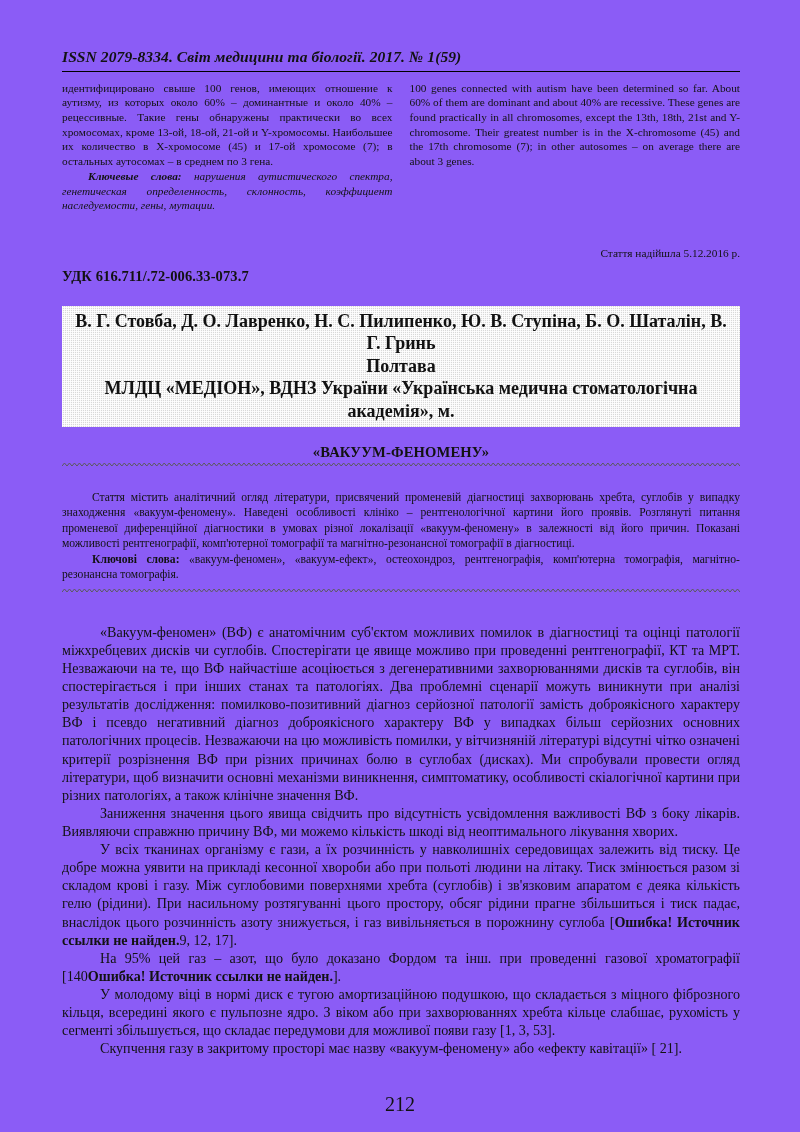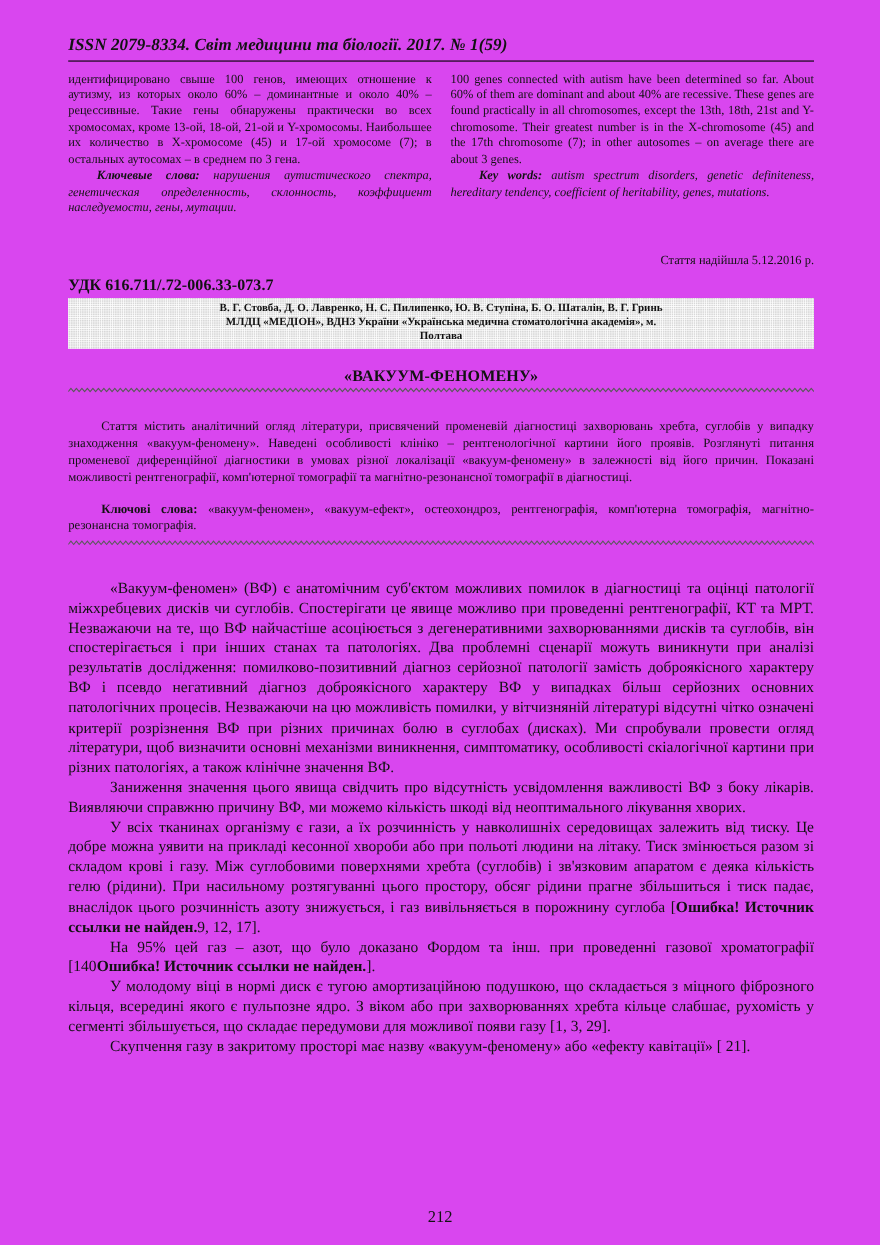--- a/index.html
+++ b/index.html
@@ -14,22 +14,22 @@
     font-family: "Liberation Serif", "DejaVu Serif", serif;
     color: #121212;
     -webkit-font-smoothing: antialiased;
   }
 
   .page {
     position: relative;
     width: 800px;
     height: 1132px;
     box-sizing: border-box;
-    padding: 32px 60px 0 62px;
-    background: #d946ef;
+    padding: 48px 60px 0 62px;
+    background: #8b5cf6;
     overflow: hidden;
   }
 
   
   .running-head {
     font-style: italic;
     font-weight: bold;
     font-size: 15.5px;
     letter-spacing: .1px;
     line-height: 1.15;
@@ -81,25 +81,25 @@
   
   .udc {
     font-weight: bold;
     font-size: 14.5px;
     margin-top: 9px;
     letter-spacing: .1px;
   }
 
   
   .authors-block {
-    margin-top: 2px;
+    margin-top: 21px;
     padding: 4px 10px 5px 10px;
     text-align: center;
     font-weight: bold;
-    font-size: 10px;
+    font-size: 18px;
     line-height: 1.25;
     color: #111;
     background-color: #d8d8d8;
     background-image:
       repeating-linear-gradient(0deg,  rgba(255,255,255,.85) 0 1px, rgba(0,0,0,0) 1px 2px),
       repeating-linear-gradient(90deg, rgba(255,255,255,.85) 0 1px, rgba(0,0,0,0) 1px 2px);
     background-size: 2px 2px, 2px 2px;
   }
   .authors-block div + div { margin-top: 0; }
 
@@ -124,21 +124,21 @@
   }
   .wave {
     display: block;
     width: 100%;
     height: 5px;
     line-height: 0;
   }
   .wave svg { display: block; width: 100%; height: 5px; }
   .abstract p { margin: 0; }
   .abstract p.ind { text-indent: 30px; }
-  .abstract p + p { margin-top: 14px; }
+  .abstract p + p { margin-top: 1px; }
 
   
   .body-text {
     margin-top: 30px;
     font-size: 14.1px;
     line-height: 1.285;
     text-align: justify;
     text-justify: inter-word;
   }
   .body-text p {
@@ -149,53 +149,52 @@
     font-weight: bold;
   }
 
   
   .folio {
     position: absolute;
     left: 0;
     right: 0;
     bottom: 16px;
     text-align: center;
-    font-size: 15px;
+    font-size: 20px;
   }
 </style>
 </head>
 <body>
 
 <div class="page">
 
   <div class="running-head">ISSN 2079-8334. Світ медицини та біології. 2017. № 1(59)</div>
   <hr class="head-rule">
 
   <div class="cols">
 
     <div class="col">
       <p>идентифицировано свыше 100 генов, имеющих отношение к аутизму, из которых около 60% – доминантные и около 40% – рецессивные. Такие гены обнаружены практически во всех хромосомах, кроме 13-ой, 18-ой, 21-ой и Y-хромосомы. Наибольшее их количество в X-хромосоме (45) и 17-ой хромосоме (7); в остальных аутосомах – в среднем по 3 гена.</p>
       <p class="kw-par"><span class="kw-lead">Ключевые слова:</span><span> нарушения аутистического спектра, генетическая определенность, склонность, коэффициент наследуемости, гены, мутации.</span></p>
     </div>
 
     <div class="col">
       <p>100 genes connected with autism have been determined so far. About 60% of them are dominant and about 40% are recessive. These genes are found practically in all chromosomes, except the 13th, 18th, 21st and Y-chromosome. Their greatest number is in the X-chromosome (45) and the 17th chromosome (7); in other autosomes – on average there are about 3 genes.</p>
-      <p class="kw-par"><span class="kw-lead">Key words:</span><span> autism spectrum disorders, genetic definiteness, hereditary tendency, coefficient of heritability, genes, mutations.</span></p>
     </div>
 
   </div>
 
   <div class="received">Стаття надійшла 5.12.2016 р.</div>
 
   <div class="udc">УДК 616.711/.72-006.33-073.7</div>
 
   <div class="authors-block">
     <div>В. Г. Стовба, Д. О. Лавренко, Н. С. Пилипенко, Ю. В. Ступіна, Б. О. Шаталін, В. Г. Гринь</div>
+    <div>Полтава</div>
     <div>МЛДЦ «МЕДІОН», ВДНЗ України «Українська медична стоматологічна академія», м.</div>
-    <div>Полтава</div>
   </div>
 
   <div class="art-title">
     <div>«ВАКУУМ-ФЕНОМЕНУ»</div>
   </div>
 
   <div class="wave">
     <svg viewBox="0 0 680 5" preserveAspectRatio="none" aria-hidden="true">
       <path d="M0 4 L2.5 1 L5 4 L7.5 1 L10 4 L12.5 1 L15 4 L17.5 1 L20 4 L22.5 1 L25 4 L27.5 1 L30 4 L32.5 1 L35 4 L37.5 1 L40 4 L42.5 1 L45 4 L47.5 1 L50 4 L52.5 1 L55 4 L57.5 1 L60 4 L62.5 1 L65 4 L67.5 1 L70 4 L72.5 1 L75 4 L77.5 1 L80 4 L82.5 1 L85 4 L87.5 1 L90 4 L92.5 1 L95 4 L97.5 1 L100 4 L102.5 1 L105 4 L107.5 1 L110 4 L112.5 1 L115 4 L117.5 1 L120 4 L122.5 1 L125 4 L127.5 1 L130 4 L132.5 1 L135 4 L137.5 1 L140 4 L142.5 1 L145 4 L147.5 1 L150 4 L152.5 1 L155 4 L157.5 1 L160 4 L162.5 1 L165 4 L167.5 1 L170 4 L172.5 1 L175 4 L177.5 1 L180 4 L182.5 1 L185 4 L187.5 1 L190 4 L192.5 1 L195 4 L197.5 1 L200 4 L202.5 1 L205 4 L207.5 1 L210 4 L212.5 1 L215 4 L217.5 1 L220 4 L222.5 1 L225 4 L227.5 1 L230 4 L232.5 1 L235 4 L237.5 1 L240 4 L242.5 1 L245 4 L247.5 1 L250 4 L252.5 1 L255 4 L257.5 1 L260 4 L262.5 1 L265 4 L267.5 1 L270 4 L272.5 1 L275 4 L277.5 1 L280 4 L282.5 1 L285 4 L287.5 1 L290 4 L292.5 1 L295 4 L297.5 1 L300 4 L302.5 1 L305 4 L307.5 1 L310 4 L312.5 1 L315 4 L317.5 1 L320 4 L322.5 1 L325 4 L327.5 1 L330 4 L332.5 1 L335 4 L337.5 1 L340 4 L342.5 1 L345 4 L347.5 1 L350 4 L352.5 1 L355 4 L357.5 1 L360 4 L362.5 1 L365 4 L367.5 1 L370 4 L372.5 1 L375 4 L377.5 1 L380 4 L382.5 1 L385 4 L387.5 1 L390 4 L392.5 1 L395 4 L397.5 1 L400 4 L402.5 1 L405 4 L407.5 1 L410 4 L412.5 1 L415 4 L417.5 1 L420 4 L422.5 1 L425 4 L427.5 1 L430 4 L432.5 1 L435 4 L437.5 1 L440 4 L442.5 1 L445 4 L447.5 1 L450 4 L452.5 1 L455 4 L457.5 1 L460 4 L462.5 1 L465 4 L467.5 1 L470 4 L472.5 1 L475 4 L477.5 1 L480 4 L482.5 1 L485 4 L487.5 1 L490 4 L492.5 1 L495 4 L497.5 1 L500 4 L502.5 1 L505 4 L507.5 1 L510 4 L512.5 1 L515 4 L517.5 1 L520 4 L522.5 1 L525 4 L527.5 1 L530 4 L532.5 1 L535 4 L537.5 1 L540 4 L542.5 1 L545 4 L547.5 1 L550 4 L552.5 1 L555 4 L557.5 1 L560 4 L562.5 1 L565 4 L567.5 1 L570 4 L572.5 1 L575 4 L577.5 1 L580 4 L582.5 1 L585 4 L587.5 1 L590 4 L592.5 1 L595 4 L597.5 1 L600 4 L602.5 1 L605 4 L607.5 1 L610 4 L612.5 1 L615 4 L617.5 1 L620 4 L622.5 1 L625 4 L627.5 1 L630 4 L632.5 1 L635 4 L637.5 1 L640 4 L642.5 1 L645 4 L647.5 1 L650 4 L652.5 1 L655 4 L657.5 1 L660 4 L662.5 1 L665 4 L667.5 1 L670 4 L672.5 1 L675 4 L677.5 1 L680 4" fill="none" stroke="#5a5a5a" stroke-width="1"></path>
     </svg>
@@ -211,19 +210,19 @@
       <use href="#x"></use>
       <path d="M0 4 L2.5 1 L5 4 L7.5 1 L10 4 L12.5 1 L15 4 L17.5 1 L20 4 L22.5 1 L25 4 L27.5 1 L30 4 L32.5 1 L35 4 L37.5 1 L40 4 L42.5 1 L45 4 L47.5 1 L50 4 L52.5 1 L55 4 L57.5 1 L60 4 L62.5 1 L65 4 L67.5 1 L70 4 L72.5 1 L75 4 L77.5 1 L80 4 L82.5 1 L85 4 L87.5 1 L90 4 L92.5 1 L95 4 L97.5 1 L100 4 L102.5 1 L105 4 L107.5 1 L110 4 L112.5 1 L115 4 L117.5 1 L120 4 L122.5 1 L125 4 L127.5 1 L130 4 L132.5 1 L135 4 L137.5 1 L140 4 L142.5 1 L145 4 L147.5 1 L150 4 L152.5 1 L155 4 L157.5 1 L160 4 L162.5 1 L165 4 L167.5 1 L170 4 L172.5 1 L175 4 L177.5 1 L180 4 L182.5 1 L185 4 L187.5 1 L190 4 L192.5 1 L195 4 L197.5 1 L200 4 L202.5 1 L205 4 L207.5 1 L210 4 L212.5 1 L215 4 L217.5 1 L220 4 L222.5 1 L225 4 L227.5 1 L230 4 L232.5 1 L235 4 L237.5 1 L240 4 L242.5 1 L245 4 L247.5 1 L250 4 L252.5 1 L255 4 L257.5 1 L260 4 L262.5 1 L265 4 L267.5 1 L270 4 L272.5 1 L275 4 L277.5 1 L280 4 L282.5 1 L285 4 L287.5 1 L290 4 L292.5 1 L295 4 L297.5 1 L300 4 L302.5 1 L305 4 L307.5 1 L310 4 L312.5 1 L315 4 L317.5 1 L320 4 L322.5 1 L325 4 L327.5 1 L330 4 L332.5 1 L335 4 L337.5 1 L340 4 L342.5 1 L345 4 L347.5 1 L350 4 L352.5 1 L355 4 L357.5 1 L360 4 L362.5 1 L365 4 L367.5 1 L370 4 L372.5 1 L375 4 L377.5 1 L380 4 L382.5 1 L385 4 L387.5 1 L390 4 L392.5 1 L395 4 L397.5 1 L400 4 L402.5 1 L405 4 L407.5 1 L410 4 L412.5 1 L415 4 L417.5 1 L420 4 L422.5 1 L425 4 L427.5 1 L430 4 L432.5 1 L435 4 L437.5 1 L440 4 L442.5 1 L445 4 L447.5 1 L450 4 L452.5 1 L455 4 L457.5 1 L460 4 L462.5 1 L465 4 L467.5 1 L470 4 L472.5 1 L475 4 L477.5 1 L480 4 L482.5 1 L485 4 L487.5 1 L490 4 L492.5 1 L495 4 L497.5 1 L500 4 L502.5 1 L505 4 L507.5 1 L510 4 L512.5 1 L515 4 L517.5 1 L520 4 L522.5 1 L525 4 L527.5 1 L530 4 L532.5 1 L535 4 L537.5 1 L540 4 L542.5 1 L545 4 L547.5 1 L550 4 L552.5 1 L555 4 L557.5 1 L560 4 L562.5 1 L565 4 L567.5 1 L570 4 L572.5 1 L575 4 L577.5 1 L580 4 L582.5 1 L585 4 L587.5 1 L590 4 L592.5 1 L595 4 L597.5 1 L600 4 L602.5 1 L605 4 L607.5 1 L610 4 L612.5 1 L615 4 L617.5 1 L620 4 L622.5 1 L625 4 L627.5 1 L630 4 L632.5 1 L635 4 L637.5 1 L640 4 L642.5 1 L645 4 L647.5 1 L650 4 L652.5 1 L655 4 L657.5 1 L660 4 L662.5 1 L665 4 L667.5 1 L670 4 L672.5 1 L675 4 L677.5 1 L680 4" fill="none" stroke="#5a5a5a" stroke-width="1"></path>
     </svg>
   </div>
 
   <div class="body-text" id="body-text">
       <p><span>«Вакуум-феномен» (ВФ) є анатомічним суб'єктом можливих помилок в діагностиці та оцінці патології міжхребцевих дисків чи суглобів. Спостерігати це явище можливо при проведенні рентгенографії, КТ та МРТ. Незважаючи на те, що ВФ найчастіше асоціюється з дегенеративними захворюваннями дисків та суглобів, він спостерігається і при інших станах та патологіях. Два проблемні сценарії можуть виникнути при аналізі результатів дослідження: помилково-позитивний діагноз серйозної патології замість доброякісного характеру ВФ і псевдо негативний діагноз доброякісного характеру ВФ у випадках більш серйозних основних патологічних процесів. Незважаючи на цю можливість помилки, у вітчизняній літературі відсутні чітко означені критерії розрізнення ВФ при різних причинах болю в суглобах (дисках). Ми спробували провести огляд літератури, щоб визначити основні механізми виникнення, симптоматику, особливості скіалогічної картини при різних патологіях, а також клінічне значення ВФ.</span></p>
       <p><span>Заниження значення цього явища свідчить про відсутність усвідомлення важливості ВФ з боку лікарів. Виявляючи справжню причину ВФ, ми можемо кількість шкоді від неоптимального лікування хворих.</span></p>
       <p><span>У всіх тканинах організму є гази, а їх розчинність у навколишніх середовищах залежить від тиску. Це добре можна уявити на прикладі кесонної хвороби або при польоті людини на літаку. Тиск змінюється разом зі складом крові і газу. Між суглобовими поверхнями хребта (суглобів) і зв'язковим апаратом є деяка кількість гелю (рідини). При насильному розтягуванні цього простору, обсяг рідини прагне збільшиться і тиск падає, внаслідок цього розчинність азоту знижується, і газ вивільняється в порожнину суглоба [</span><span class="err">Ошибка! Источник ссылки не найден.</span><span>9, 12, 17].</span></p>
       <p><span>На 95% цей газ – азот, що було доказано Фордом та інш. при проведенні газової хроматографії [140</span><span class="err">Ошибка! Источник ссылки не найден.</span><span>].</span></p>
-      <p><span>У молодому віці в нормі диск є тугою амортизаційною подушкою, що складається з міцного фіброзного кільця, всередині якого є пульпозне ядро. З віком або при захворюваннях хребта кільце слабшає, рухомість у сегменті збільшується, що складає передумови для можливої появи газу [1, 3, 29].</span></p>
+      <p><span>У молодому віці в нормі диск є тугою амортизаційною подушкою, що складається з міцного фіброзного кільця, всередині якого є пульпозне ядро. З віком або при захворюваннях хребта кільце слабшає, рухомість у сегменті збільшується, що складає передумови для можливої появи газу [1, 3, 53].</span></p>
       <p><span>Скупчення газу в закритому просторі має назву «вакуум-феномену» або «ефекту кавітації» [ 21].</span></p>
     </div>
 
   <div class="folio">212</div>
 
 </div>
 
 </body></html>

